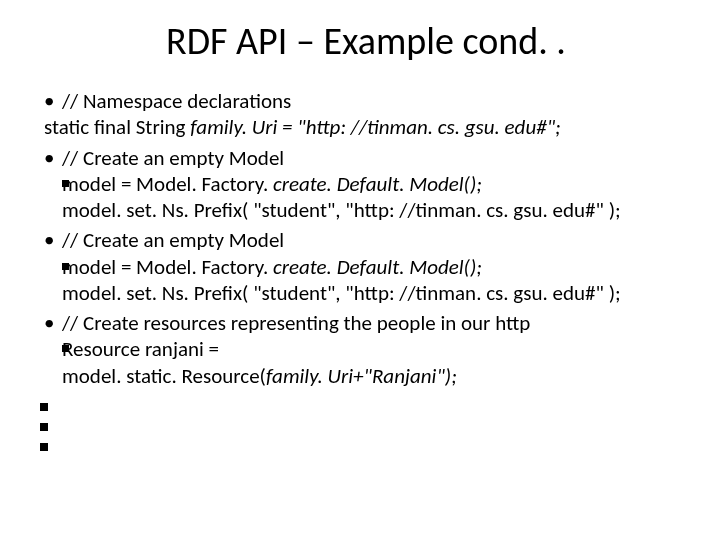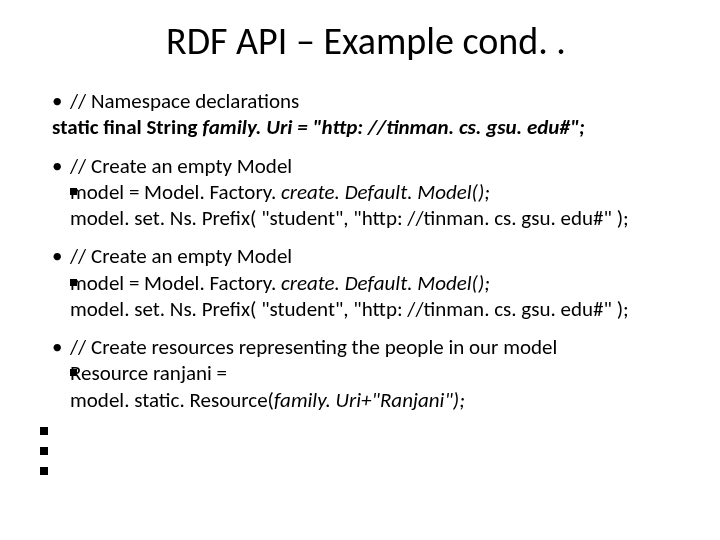--- a/index.html
+++ b/index.html
@@ -27,21 +27,21 @@
     font-size: 21px;
     line-height: 1.25;
   }
   .lvl1 {
     margin: 0;
     padding: 0 0 0 18px;
     list-style: none;
   }
   .lvl1 > li {
     position: relative;
-    margin: 12px;
+    margin: 4px;
   }
   .lvl1 > li.bulleted::before {
     content: "•";
     position: absolute;
     left: -18px;
     top: 0;
   }
   .lvl2 {
     margin: 0;
     padding: 0 0 0 16px;
@@ -58,21 +58,20 @@
     top: 9px;
     width: 7px;
     height: 7px;
     background: #000;
   }
   .continuation {
     display: block;
   }
   .outdent {
     margin-left: -18px;
-    font-weight: bold;
   }
   .italic { font-style: italic; }
   .sq-row {
     margin-top: 14px;
   }
   .sq-item {
     width: 8px;
     height: 8px;
     background: #000;
     margin: 12px 0 0 0;
@@ -110,21 +109,21 @@
         <ul class="lvl2">
           <li class="sq"></li>
         </ul>
         <span class="continuation">
           <span>model = Model. Factory. </span><span class="italic">create. Default. Model();</span>
         </span>
         <span class="continuation">model. set. Ns. Prefix( "student", "http: //tinman. cs. gsu. edu#" );</span>
       </li>
 
       <li class="bulleted">
-        <span>// Create resources representing the people in our model</span>
+        <span>// Create resources representing the people in our http</span>
         <ul class="lvl2">
           <li class="sq"></li>
         </ul>
         <span class="continuation">Resource ranjani =</span>
         <span class="continuation">
           <span>model. static. Resource(</span><span class="italic">family. Uri+"Ranjani");</span>
         </span>
       </li>
 
     </ul>

